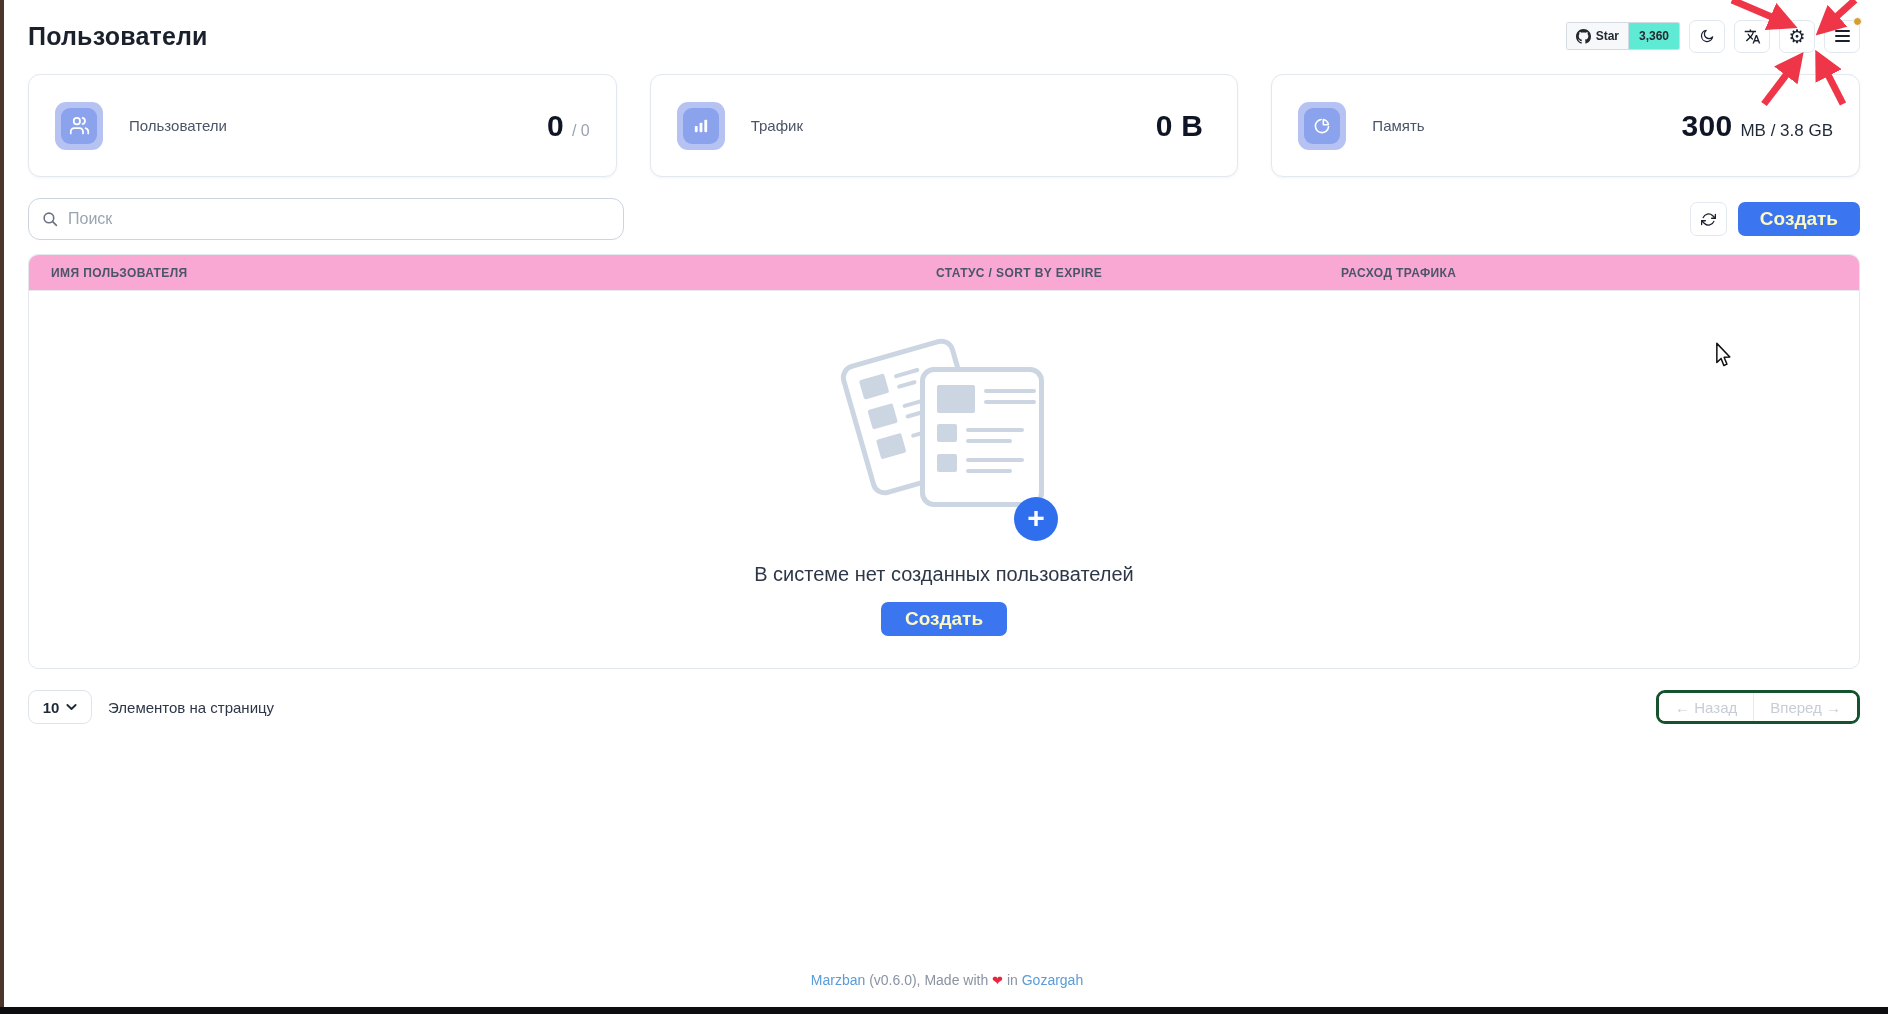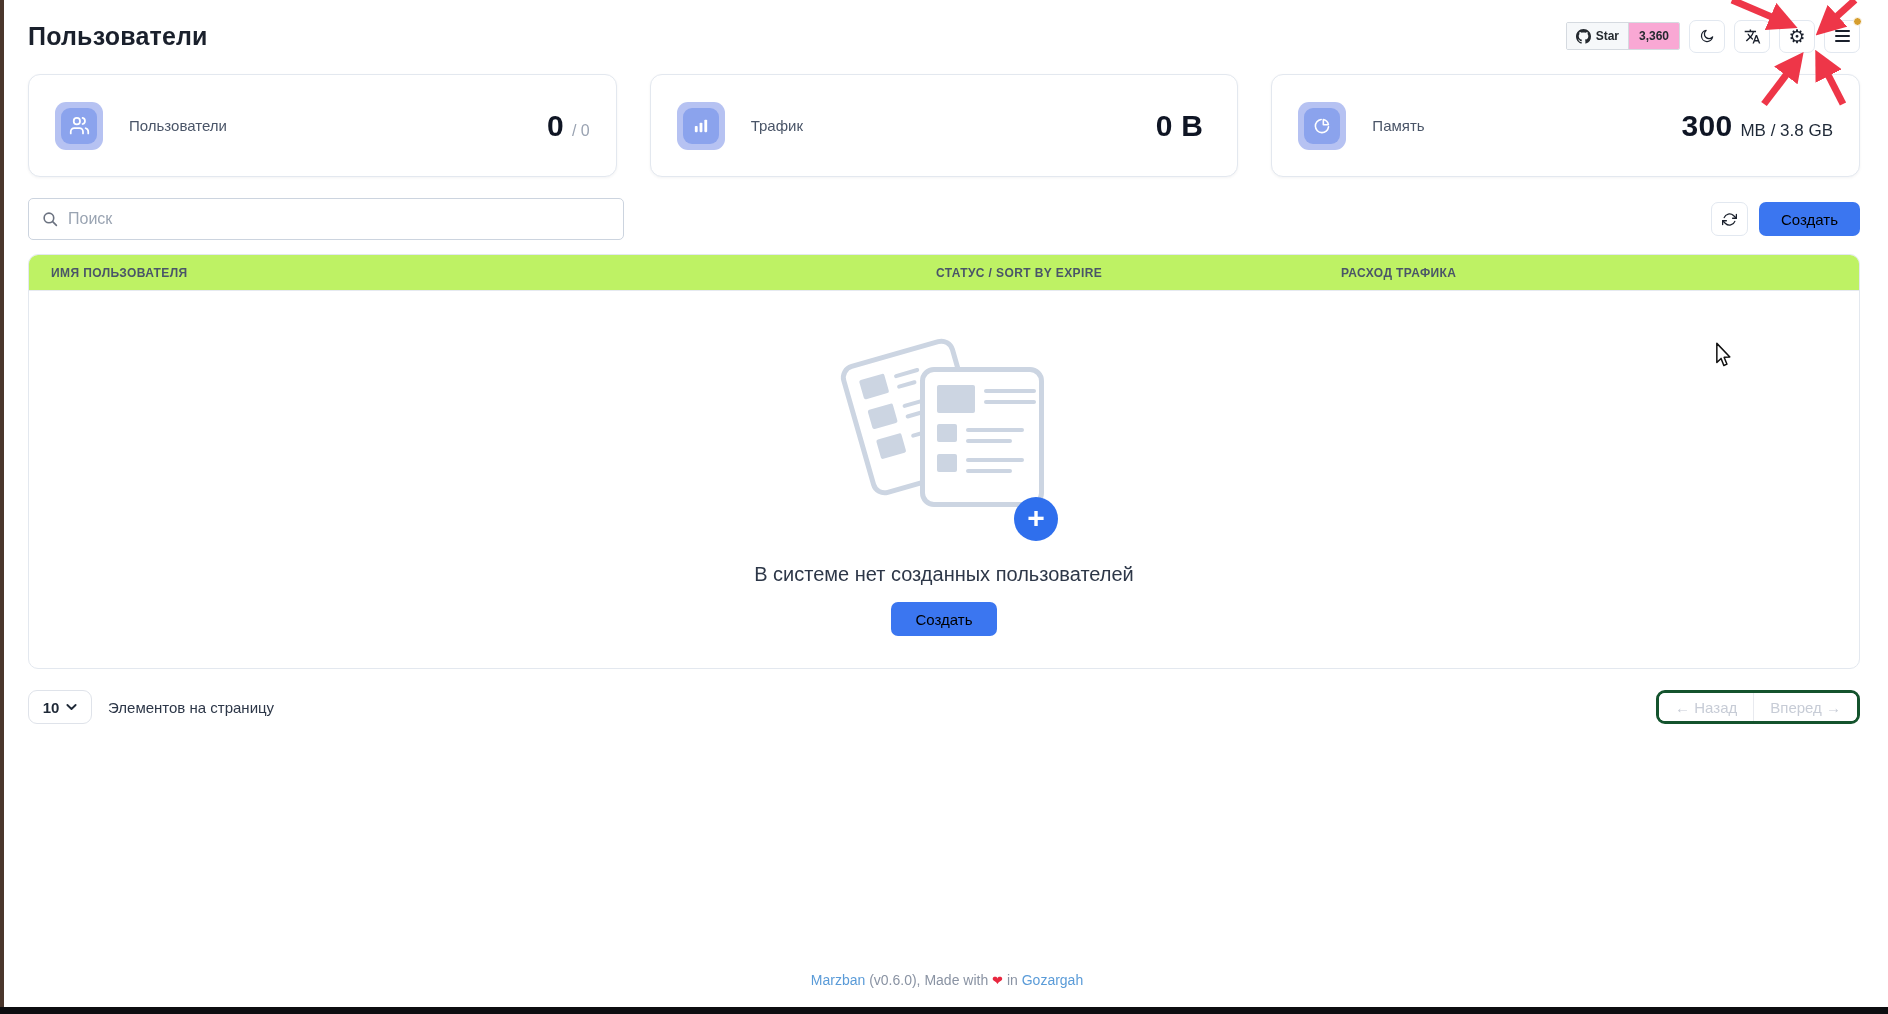--- a/index.html
+++ b/index.html
@@ -9,50 +9,50 @@
   .edge-left { position:absolute; left:0; top:0; width:4px; height:1014px; background:#4a362c; z-index:60; }
   .edge-bottom { position:absolute; left:0; top:1007px; width:1888px; height:7px; background:#0d0d10; z-index:60; }
   .content { padding:0 28px; }
 
   
   .header-row { display:flex; align-items:center; justify-content:space-between; margin-top:14px; height:44px; }
   .page-title { font-size:25px; font-weight:700; color:#1a202c; letter-spacing:.2px; }
   .controls { display:flex; align-items:center; gap:9px; }
   .gh-widget { display:flex; height:28px; border:1px solid #d5dae0; border-radius:2px; overflow:hidden; font-size:12px; font-weight:600; color:#24292f; }
   .gh-star { display:flex; align-items:center; gap:5px; padding:0 9px; background:#f6f8fa; border-right:1px solid #d5dae0; cursor:pointer; }
-  .gh-count { display:flex; align-items:center; padding:0 10px; background:#f9a8d4; cursor:pointer; }
+  .gh-count { display:flex; align-items:center; padding:0 10px; background:#5eead4; cursor:pointer; }
   .icon-btn { position:relative; width:36px; height:33px; border:1px solid #e2e8f0; border-radius:7px; background:#fff; display:flex; align-items:center; justify-content:center; cursor:pointer; }
   .gear-glyph { font-size:19px; line-height:1; color:#1a202c; }
   .burger { display:flex; flex-direction:column; gap:3px; }
   .burger span { display:block; width:15px; height:2px; background:#1a202c; border-radius:1px; }
   .menu-dot { position:absolute; top:-4px; right:-3px; width:9px; height:9px; border-radius:50%; background:#d69e2e; border:1.5px solid #fff; }
 
   
   .stats-row { display:flex; gap:33px; margin-top:16px; }
   .stat-card { flex:1; height:103px; background:#fff; border:1px solid #e3e8ef; border-radius:12px; box-shadow:0 1px 3px rgba(15,23,42,.05); display:flex; align-items:center; padding:0 26px; }
   .tile { width:48px; height:48px; border-radius:11px; background:#b6c2f2; display:flex; align-items:center; justify-content:center; margin-right:26px; flex:0 0 auto; }
   .tile-inner { width:36px; height:36px; border-radius:9px; background:#8ba3ed; display:flex; align-items:center; justify-content:center; }
   .stat-label { font-size:15px; color:#4a5568; font-weight:500; }
   .stat-value { margin-left:auto; display:flex; align-items:baseline; gap:8px; white-space:nowrap; }
   .stat-big { font-size:30px; font-weight:800; color:#0f1524; letter-spacing:.3px; }
   .stat-suffix-muted { font-size:16px; color:#9aa3b2; font-weight:500; }
   .stat-suffix-dark { font-size:17px; color:#1f2937; font-weight:500; }
 
   
   .toolbar-row { display:flex; align-items:center; margin-top:21px; height:42px; }
-  .search-box { width:596px; height:42px; border:1px solid #ccd4df; border-radius:5px; display:flex; align-items:center; padding:0 13px; gap:10px; background:#fff; }
+  .search-box { width:596px; height:42px; border:1px solid #ccd4df; border-radius:12px; display:flex; align-items:center; padding:0 13px; gap:10px; background:#fff; }
   .search-box input { border:none; outline:none; flex:1; font-size:16px; color:#1a202c; font-family:"Liberation Sans", sans-serif; }
   .search-box input::placeholder { color:#9aa4b2; }
   .toolbar-spacer { flex:1; }
   .refresh-btn { width:37px; height:34px; border:1px solid #e2e8f0; border-radius:7px; background:#fff; display:flex; align-items:center; justify-content:center; cursor:pointer; }
-  .btn-primary { margin-left:11px; height:34px; padding:0 22px; background:#3b76f0; color:#000000; font-size:15px; font-weight:400; border:none; border-radius:7px; display:flex; align-items:center; cursor:pointer; font-family:"Liberation Sans", sans-serif; }
+  .btn-primary { margin-left:11px; height:34px; padding:0 22px; background:#3b76f0; color:#fef9c3; font-size:19px; font-weight:700; border:none; border-radius:7px; display:flex; align-items:center; cursor:pointer; font-family:"Liberation Sans", sans-serif; }
 
   
   .table-card { margin-top:14px; height:415px; border:1px solid #e3e8ef; border-radius:10px; background:#fff; overflow:hidden; }
-  .thead { display:grid; grid-template-columns:885px 405px 1fr; height:36px; align-items:center; background:#bef264; border-bottom:1px solid #e6eaf0; }
+  .thead { display:grid; grid-template-columns:885px 405px 1fr; height:36px; align-items:center; background:#f9a8d4; border-bottom:1px solid #e6eaf0; }
   .th { padding-left:22px; font-size:12px; font-weight:700; color:#4a5568; letter-spacing:.4px; text-transform:uppercase; cursor:pointer; white-space:nowrap; }
   .tbody { height:378px; display:flex; flex-direction:column; align-items:center; padding-top:50px; }
 
   
   .illo { position:relative; width:220px; height:198px; }
   .doc { position:absolute; background:#fff; border:5px solid #ccd5e2; border-radius:14px; padding:13px 12px; }
   .doc-back { width:118px; height:136px; left:20px; top:8px; transform:rotate(-16deg); }
   .doc-front { width:124px; height:140px; left:86px; top:26px; }
   .irow { display:flex; gap:9px; margin-bottom:11px; align-items:flex-start; }
   .isq { background:#ccd5e2; border-radius:2px; flex:0 0 auto; }

